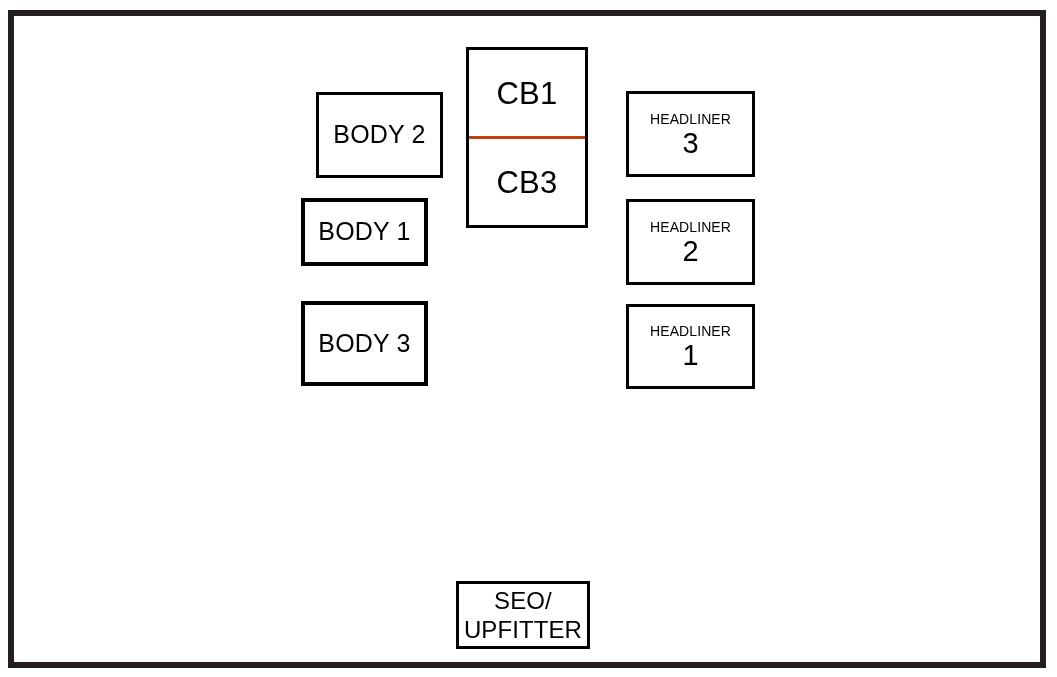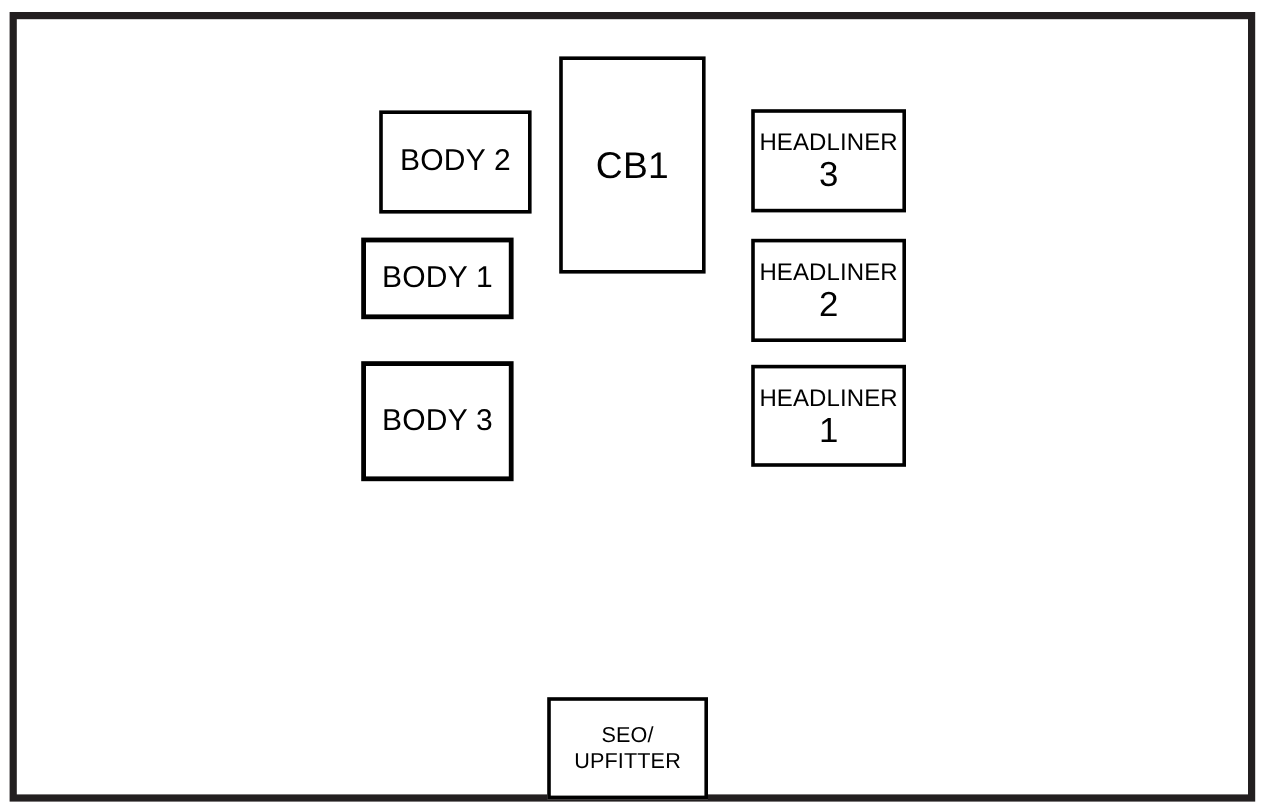--- a/index.html
+++ b/index.html
@@ -43,21 +43,21 @@
     line-height: 1.02;
     white-space: nowrap;
   }
   
   .body-box {
     font-size: 25px;
     letter-spacing: 0.2px;
   }
   #body-2 { left: 302px; top:  76px; width: 127px; height:  86px; border-width: 3px; }
   #body-1 { left: 287px; top: 182px; width: 127px; height:  68px; border-width: 4px; }
-  #body-3 { left: 287px; top: 285px; width: 127px; height:  100px; border-width: 4px; }
+  #body-3 { left: 287px; top: 285px; width: 127px; height:  85px; border-width: 4px; }
 
   
   #cb-stack {
     position: absolute;
     left: 452px;
     top: 31px;
     width: 122px;
     height: 181px;
     box-sizing: border-box;
     border: 3px solid #000000;
@@ -77,41 +77,41 @@
     letter-spacing: 0.3px;
     line-height: 1;
   }
   .cb-row:last-child { border-bottom: none; }
 
   
   .headliner-box {
     padding-top: 2px;
   }
   .headliner-label {
-    font-size: 20px;
+    font-size: 14px;
     letter-spacing: 0.1px;
     line-height: 1.1;
   }
   .headliner-number {
     font-size: 29px;
     line-height: 1.05;
     margin-top: 1px;
   }
   #headliner-3 { left: 612px; top:  75px; width: 129px; height:  86px; border-width: 3px; }
   #headliner-2 { left: 612px; top: 183px; width: 129px; height:  86px; border-width: 3px; }
   #headliner-1 { left: 612px; top: 288px; width: 129px; height:  85px; border-width: 3px; }
 
   
   #seo-upfitter {
     left: 442px;
     top: 565px;
     width: 134px;
-    height: 85px;
+    height: 68px;
     border-width: 3px;
-    font-size: 18px;
+    font-size: 24px;
     letter-spacing: 0.1px;
     align-items: center;
   }
   .seo-line { line-height: 1.22; }
 </style>
 </head>
 <body>
 
 <div id="diagram-root">
   <div id="outer-frame">
@@ -125,20 +125,23 @@
     </div>
 
     <div class="box body-box" id="body-3">
       <span>BODY 3</span>
     </div>
 
     <div id="cb-stack">
       <div class="cb-row">
         <span>CB1</span>
       </div>
+      <div class="cb-row">
+        <span>CB3</span>
+      </div>
     </div>
 
     <div class="box headliner-box" id="headliner-3">
       <span class="headliner-label">HEADLINER</span>
       <span class="headliner-number">3</span>
     </div>
 
     <div class="box headliner-box" id="headliner-2">
       <span class="headliner-label">HEADLINER</span>
       <span class="headliner-number">2</span>

